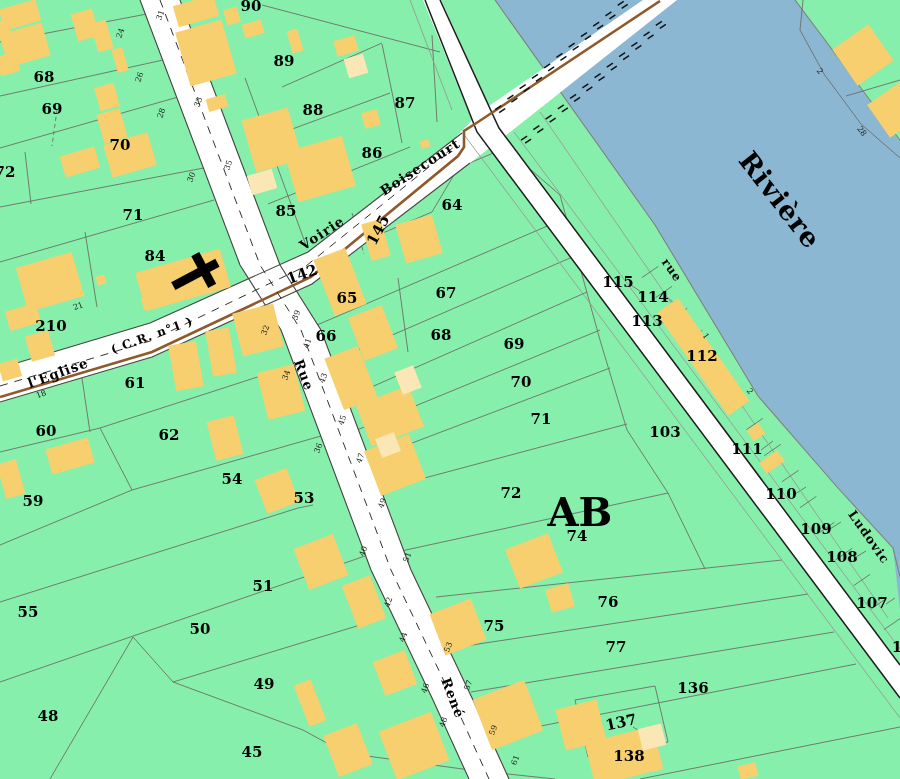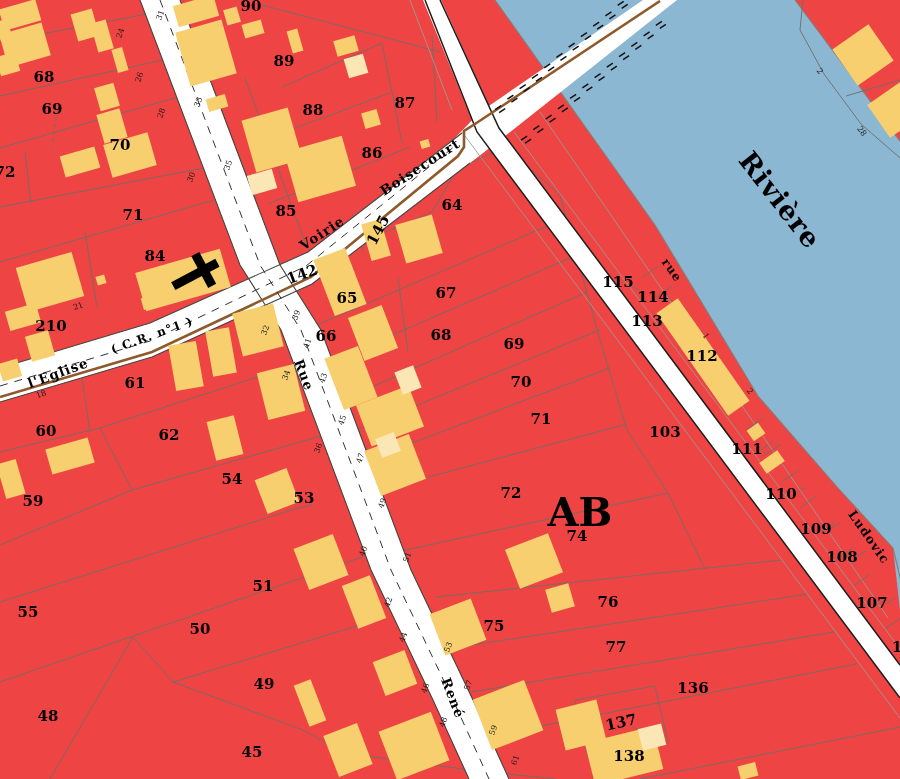--- a/index.html
+++ b/index.html
@@ -1,16 +1,16 @@
 <!DOCTYPE html>
 <html><head>
 <meta charset="utf-8">
 <style>
   html,body{margin:0;padding:0;background:#fff;}
-  .map-wrap{position:relative;width:900px;height:779px;overflow:hidden;background:#ef4444;}
+  .map-wrap{position:relative;width:900px;height:779px;overflow:hidden;background:#86efac;}
   svg{display:block;}
   text{font-family:"DejaVu Serif","Liberation Serif",serif;}
   .parcel-num{font-weight:bold;fill:#000;}
   .street-name{font-weight:bold;fill:#000;letter-spacing:1px;}
   .house-num{fill:#1a1a1a;font-weight:normal;}
 </style>
 </head>
 <body>
 
 <div class="map-wrap">

